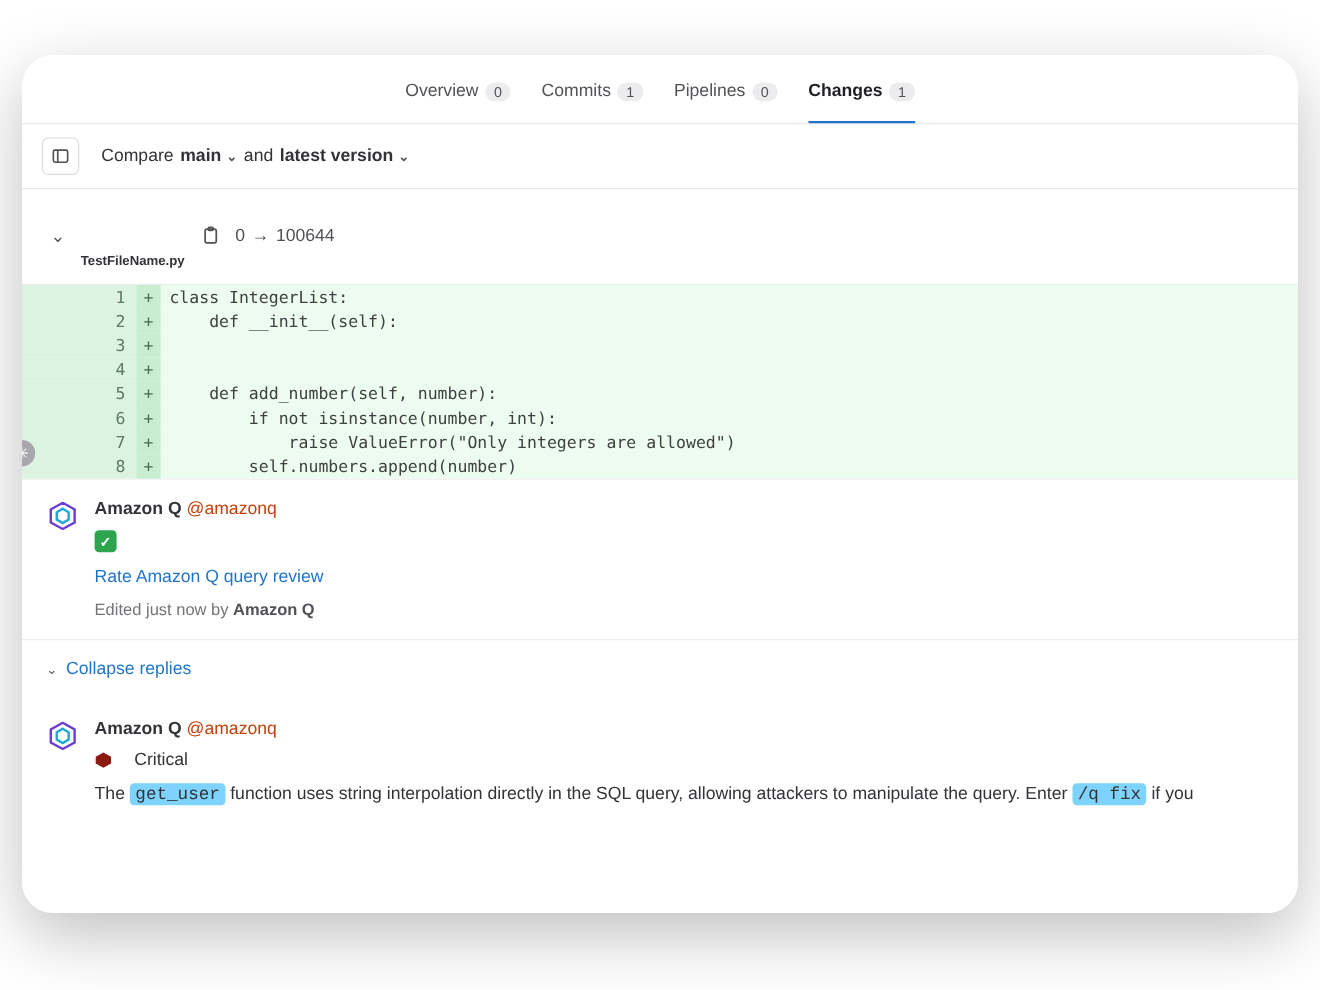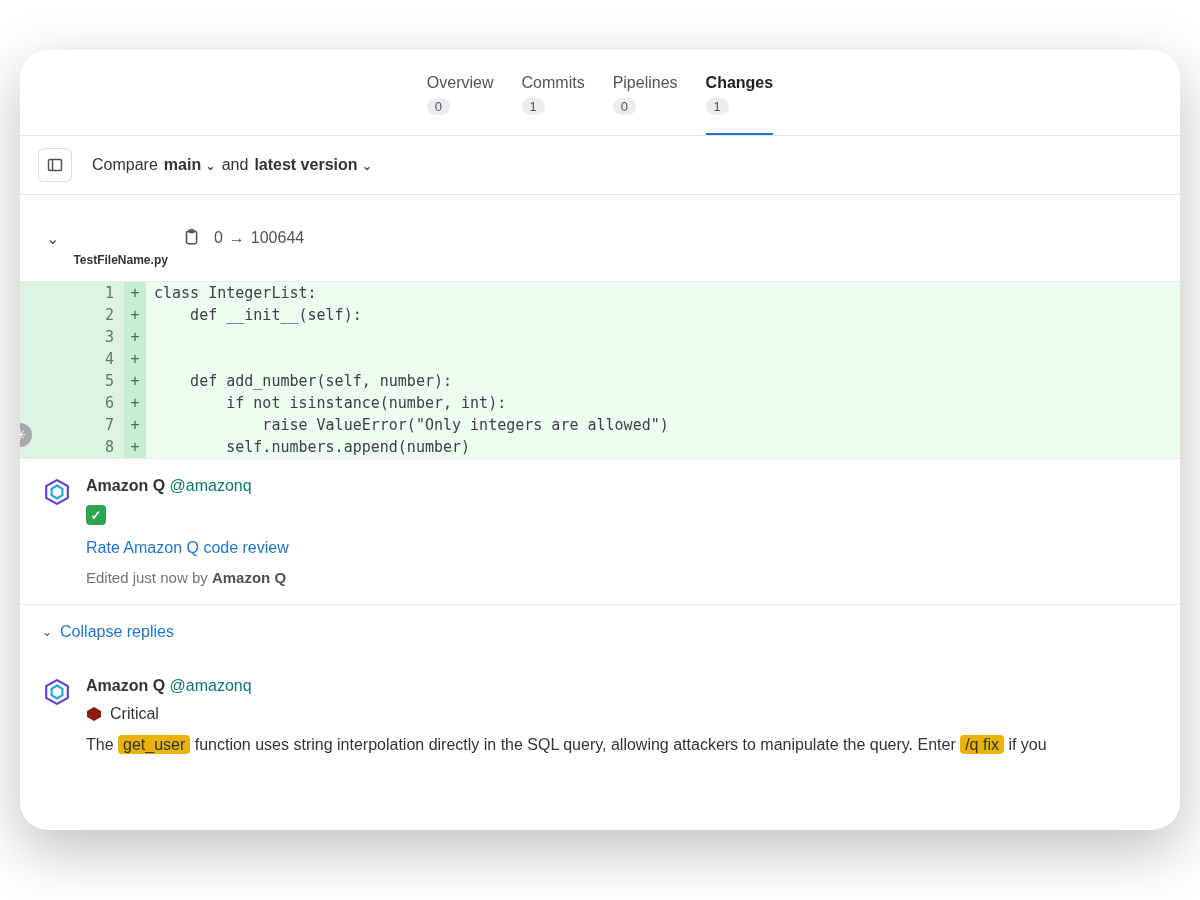--- a/index.html
+++ b/index.html
@@ -24,28 +24,27 @@
   
   .tabs {
     display: flex;
     justify-content: center;
     gap: 28px;
     padding: 24px 0 0 0;
     border-bottom: 1px solid #e5e5e5;
   }
   .tab {
     display: flex;
-    align-items: flex-start;
+    align-items: flex-end;
     gap: 6px;
     padding-bottom: 18px;
     color: #535158;
     font-size: 16px;
     cursor: pointer;
     border-bottom: 2px solid transparent;
-    flex-direction: column;
   }
   .tab.active {
     color: #1f1e24;
     font-weight: 600;
     border-bottom-color: #1f75cb;
   }
   .badge {
     background: #ececef;
     color: #535158;
     border-radius: 10px;
@@ -142,45 +141,45 @@
   .avatar {
     position: absolute;
     left: 22px; top: 18px;
     width: 30px; height: 30px;
     border-radius: 50%;
     display: flex; align-items: center; justify-content: center;
   }
   .avatar svg { width: 26px; height: 26px; }
   .author-line { font-size: 16px; }
   .author-name { font-weight: 700; }
-  .author-handle { color: #0f766e; }
+  .author-handle { color: #c2410c; }
   .review-msg { margin-top: 10px; font-size: 16px; display: flex; align-items: center; gap: 8px; }
   .check-badge {
     width: 20px; height: 20px; background: #2da44e; border-radius: 4px;
     display: inline-flex; align-items: center; justify-content: center;
     color: #fff; font-size: 13px; font-weight: 700;
   }
   .rate-link { color: #1f75cb; margin-top: 14px; font-size: 16px; cursor: pointer; }
   .edited { color: #737278; margin-top: 12px; font-size: 15px; }
   .edited .bold { font-weight: 600; color: #535158; }
 
   .collapse-replies {
     padding: 18px 22px;
     color: #1f75cb;
     font-size: 16px;
     display: flex; align-items: center; gap: 8px;
     cursor: pointer;
   }
 
-  .severity-row { display: flex; align-items: center; gap: 8px; margin-top: 10px; font-size: 16px; }
+  .severity-row { display: flex; align-items: center; gap: 20px; margin-top: 10px; font-size: 16px; }
   .sev-icon { width: 16px; height: 16px; }
   .issue-text { margin-top: 10px; font-size: 16px; line-height: 1.5; }
   .code-inline {
-    font-family: Liberation Sans, sans-serif;
-    background: #eab308;
+    font-family: Liberation Mono, monospace;
+    background: #7dd3fc;
     padding: 1px 5px;
     border-radius: 4px;
   }
 
   .asterisk-badge {
     position: absolute;
     left: -12px;
     width: 24px; height: 24px;
     background: #a7a7ad;
     color: #fff;
@@ -313,21 +312,21 @@
         <polygon points="12,6 17,9 17,15 12,18 7,15 7,9" fill="none" stroke="#1fa7d6" stroke-width="2"></polygon>
       </svg>
     </div>
     <div class="author-line">
       <span class="author-name">Amazon Q</span>
       <span class="author-handle">@amazonq</span>
     </div>
     <div class="review-msg">
       <span class="check-badge">✓</span>
     </div>
-    <div class="rate-link">Rate Amazon Q code review</div>
+    <div class="rate-link">Rate Amazon Q query review</div>
     <div class="edited">
       <span>Edited just now by</span>
       <span class="bold">Amazon Q</span>
     </div>
   </div>
 
   <div class="collapse-replies">
     <span class="chev">⌄</span>
     <span>Collapse replies</span>
   </div>

